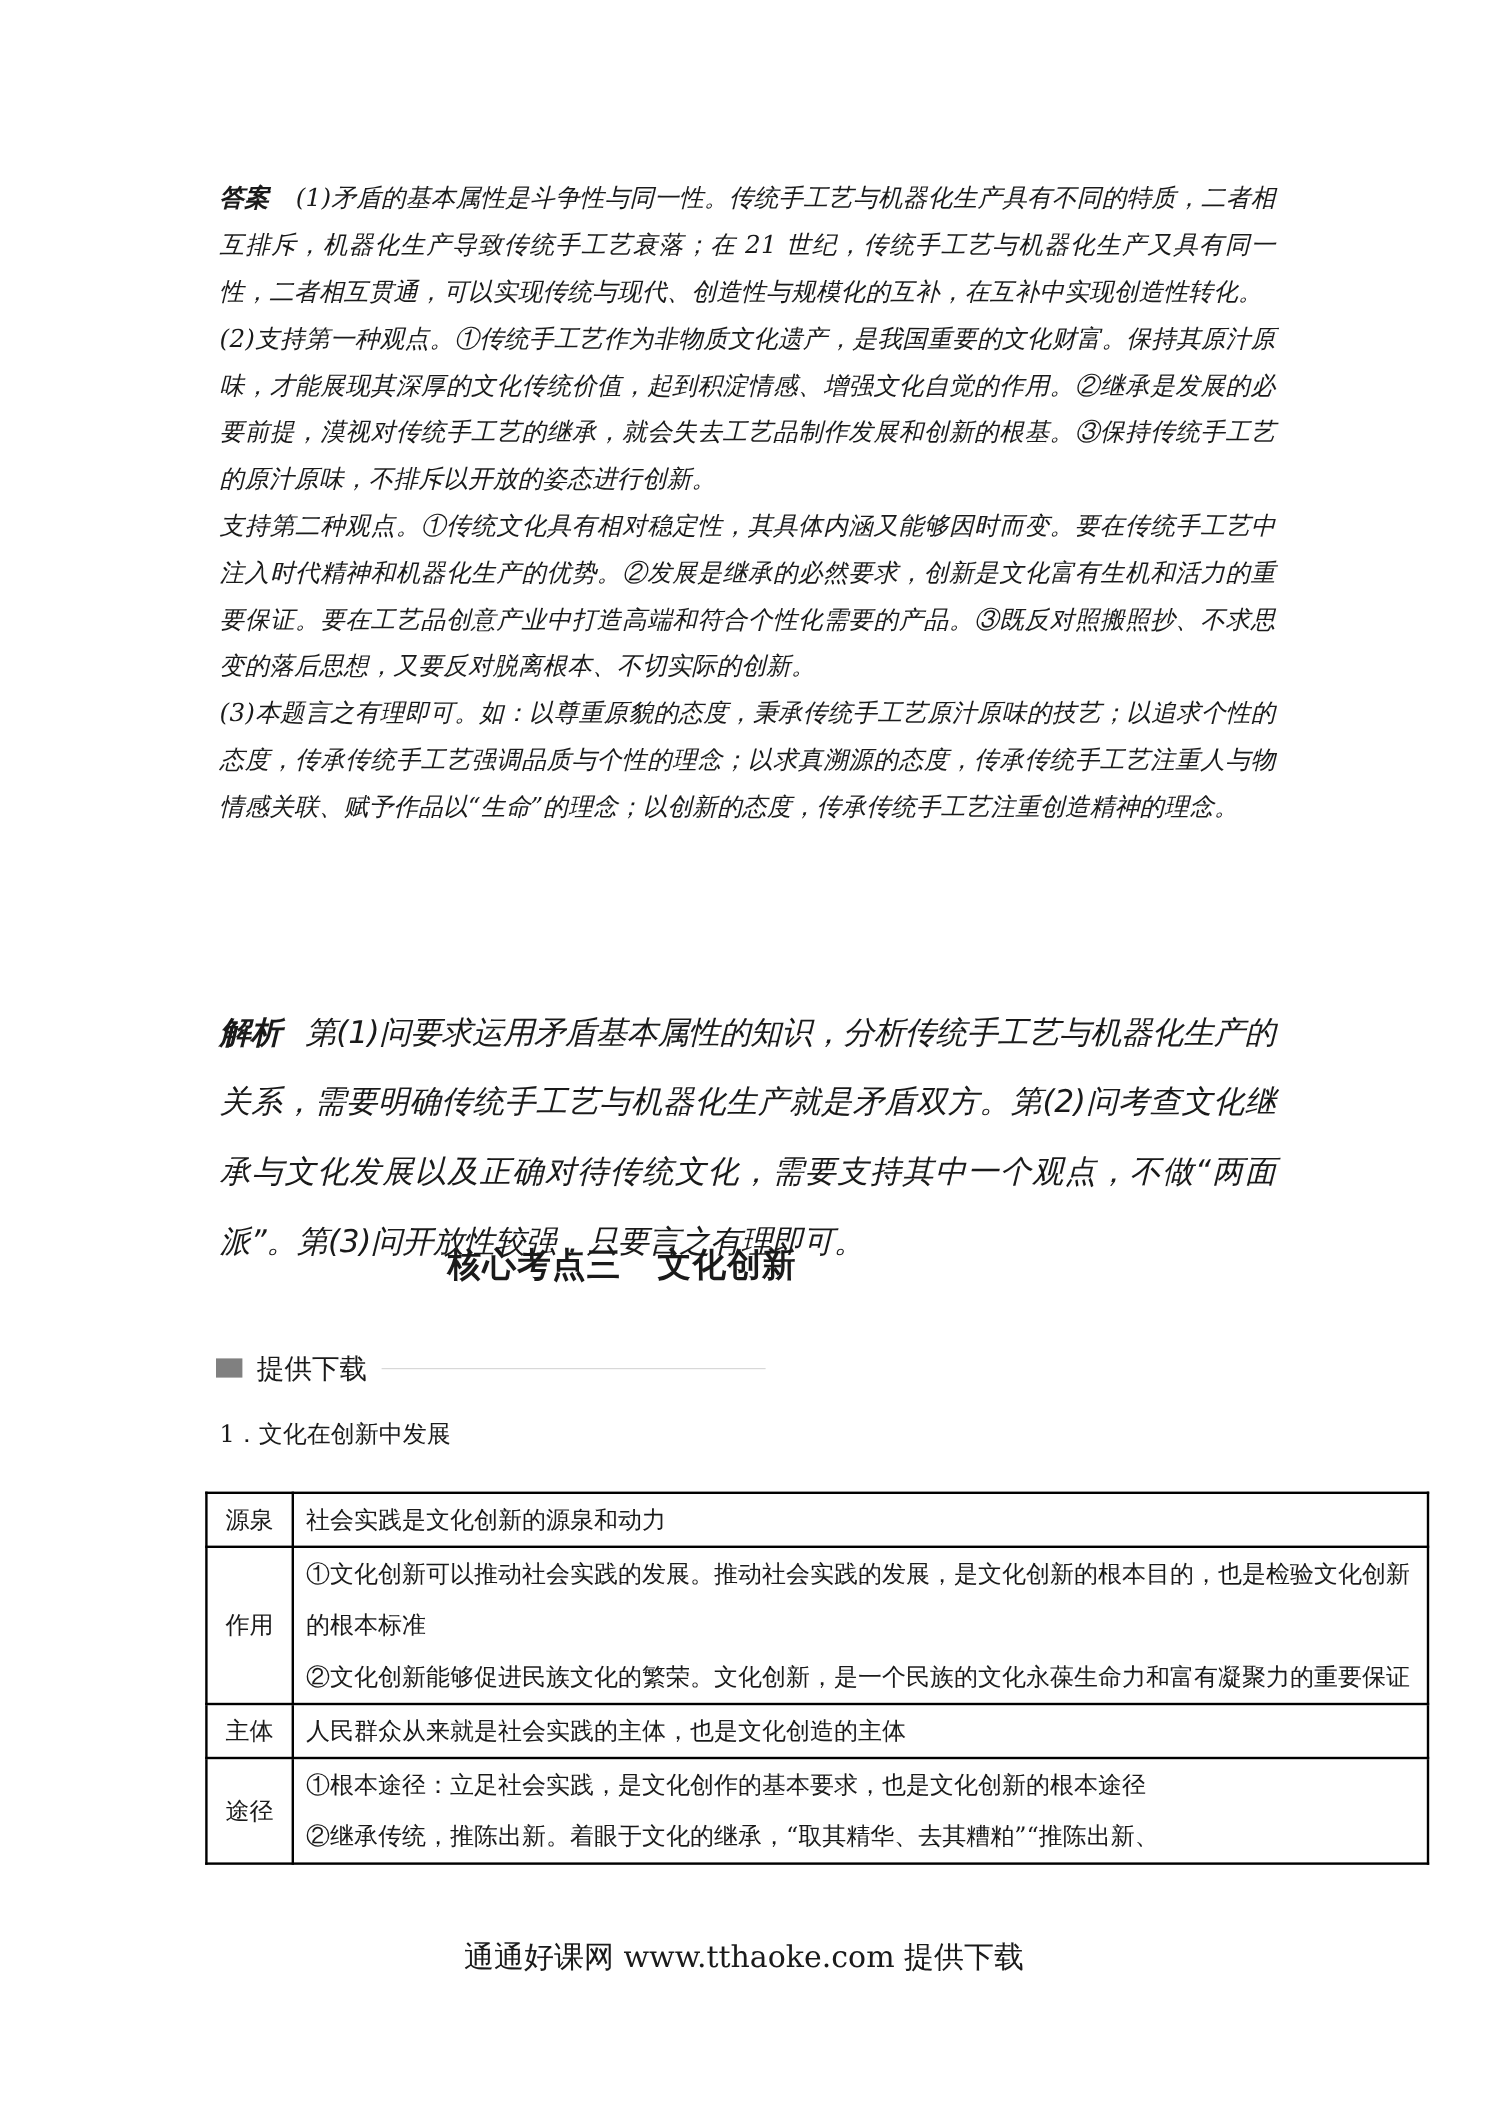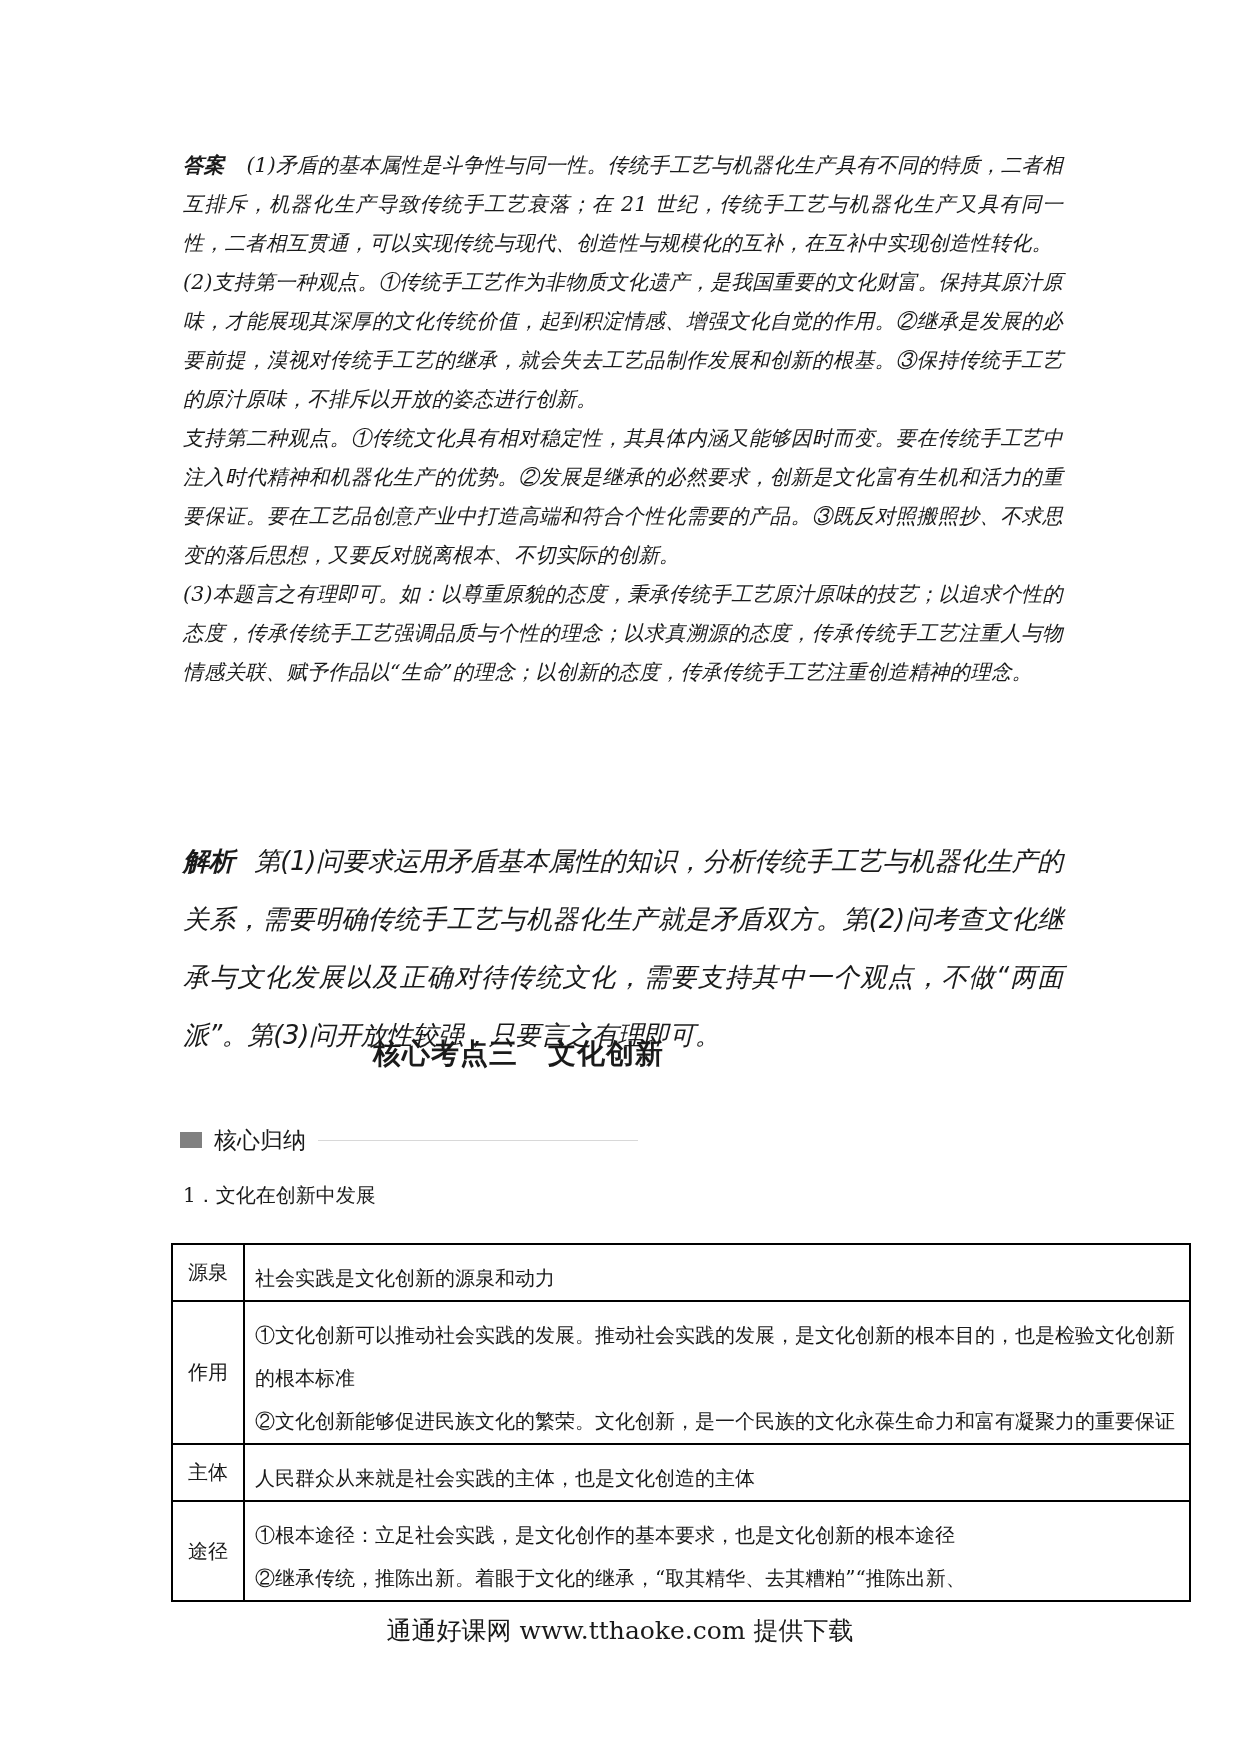--- a/index.html
+++ b/index.html
@@ -17,21 +17,21 @@
   .section-title .gap { display: inline-block; width: 30px; }
   .subhead { position: absolute; top: 1124px; left: 180px; height: 32px; display: flex; align-items: center; }
   .subhead .sq { width: 22px; height: 16px; background: #808080; margin-right: 12px; }
   .subhead .label { font-family: "DejaVu Sans", "Liberation Sans", sans-serif; font-size: 23px; margin-right: 12px; }
   .subhead .rule { width: 320px; height: 1px; background: #d8d8d8; }
   .item-title { position: absolute; top: 1182px; left: 183px; font-size: 20px; }
   table.summary { position: absolute; top: 1243px; left: 171px; width: 1020px; border-collapse: collapse;
                   font-size: 20px; line-height: 43px; }
   table.summary td { border: 2.5px solid #000; vertical-align: middle; padding: 0 10px; }
   table.summary td.head { width: 50px; text-align: center; padding: 0 10px; }
-  table.summary td.body { padding: 12px 10px 0 10px; }
+  table.summary td.body { padding: 0 10px 0 10px; }
   table.summary td.body p { margin: 0; }
   .footer { position: absolute; top: 1614px; left: 0; width: 1240px; text-align: center; font-size: 25px; }
 </style>
 </head>
 <body>
 
 <div class="page">
 
   <div class="block" id="answer">
     <p><span class="lead">答案</span><span>(1)矛盾的基本属性是斗争性与同一性。传统手工艺与机器化生产具有不同的特质，二者相互排斥，机器化生产导致传统手工艺衰落；在 21 世纪，传统手工艺与机器化生产又具有同一性，二者相互贯通，可以实现传统与现代、创造性与规模化的互补，在互补中实现创造性转化。</span></p>
@@ -43,21 +43,21 @@
   <div class="block" id="analysis">
     <p><span class="lead">解析</span><span>第(1)问要求运用矛盾基本属性的知识，分析传统手工艺与机器化生产的关系，需要明确传统手工艺与机器化生产就是矛盾双方。第(2)问考查文化继承与文化发展以及正确对待传统文化，需要支持其中一个观点，不做“两面派”。第(3)问开放性较强，只要言之有理即可。</span></p>
   </div>
 
   <div class="section-title">
     <span>核心考点三</span><span class="gap"></span><span>文化创新</span>
   </div>
 
   <div class="subhead">
     <span class="sq"></span>
-    <span class="label">核心归纳</span>
+    <span class="label">提供下载</span>
     <span class="rule"></span>
   </div>
 
   <div class="item-title">1．文化在创新中发展</div>
 
   <table class="summary">
     <tbody id="table-body">
         <tr>
           <td class="head">源泉</td>
           <td class="body">

